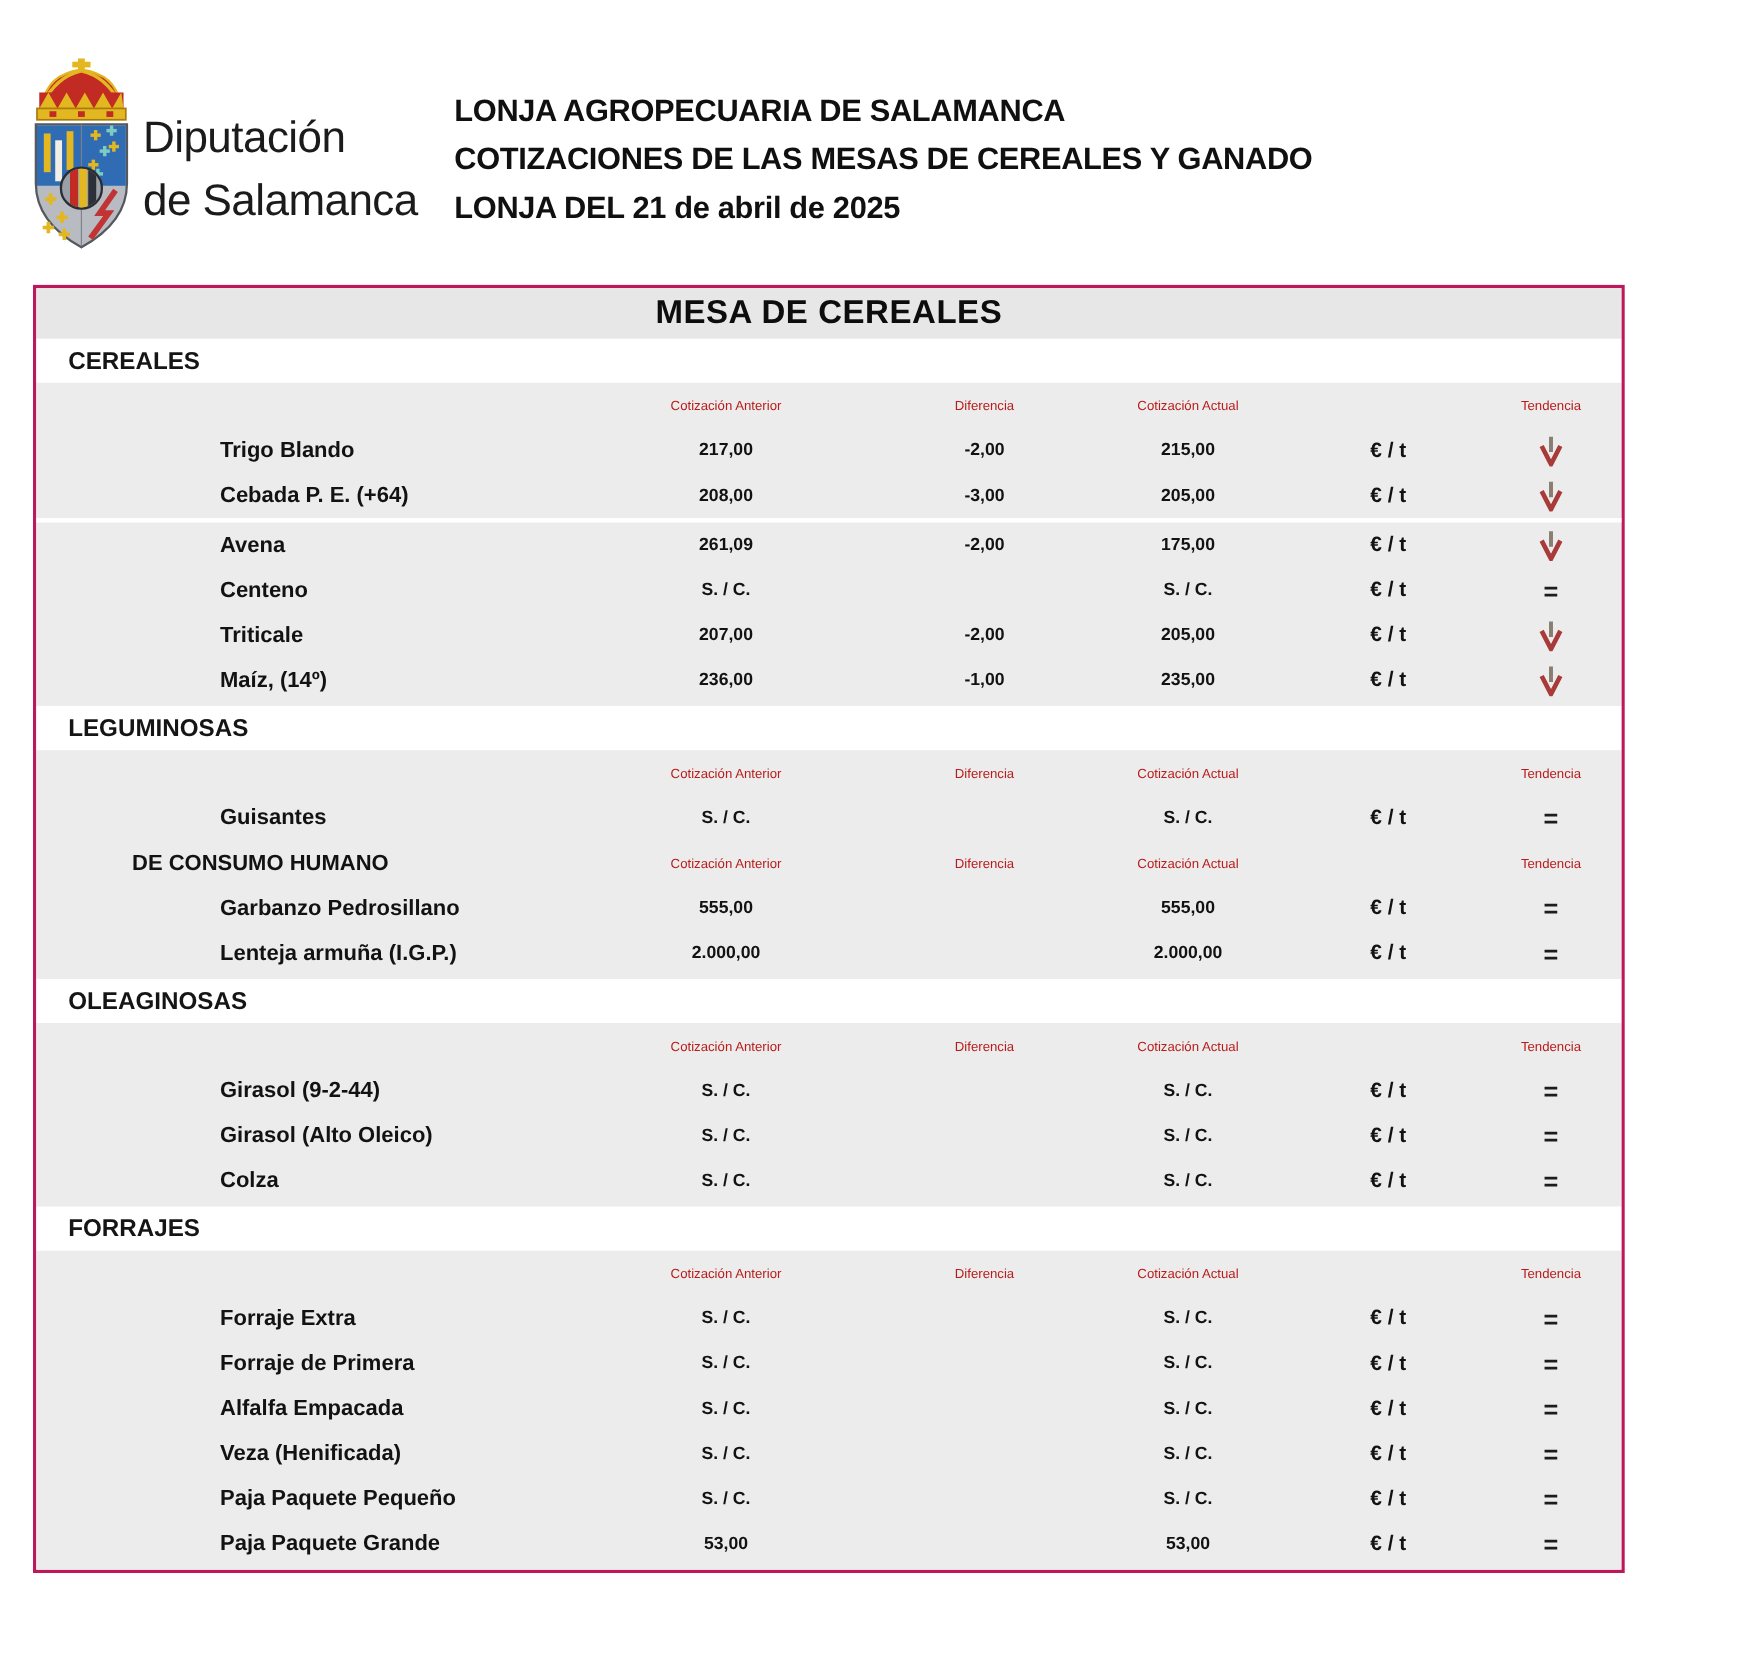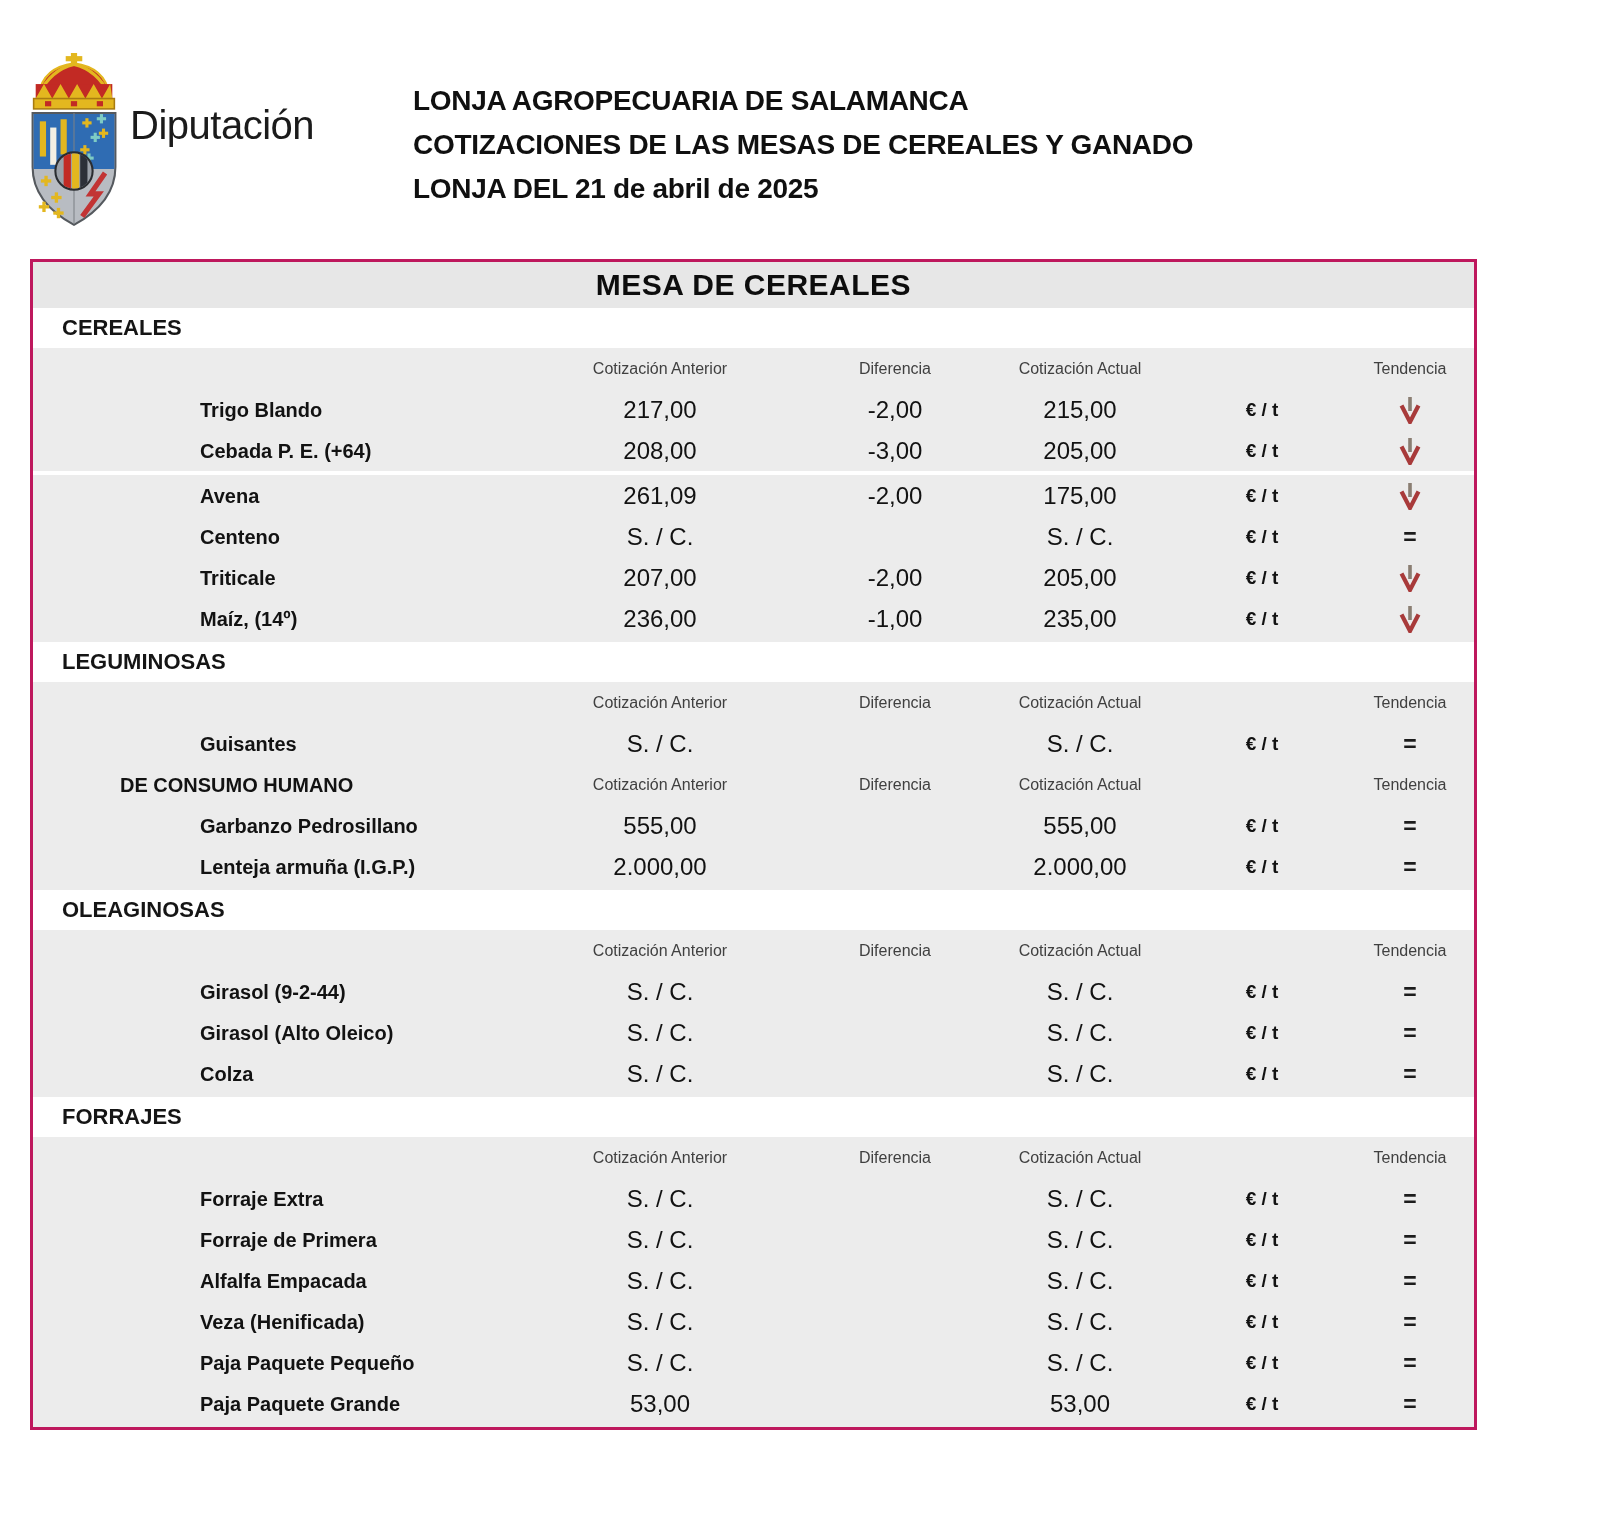--- a/index.html
+++ b/index.html
@@ -34,22 +34,22 @@
   }
   .row-label.sub{left:87px;}
   .cell{
     position:absolute;top:50%;transform:translate(-50%,-50%);white-space:nowrap;
   }
   .cell.anterior{left:627px;}
   .cell.diferencia{left:862px;}
   .cell.actual{left:1047px;}
   .cell.unit{left:1229px;}
   .cell.trend{left:1377px;}
-  .colheader-text{font-weight:normal;font-size:16px;color:#404040;}
-  .data-text{font-weight:normal;font-size:24px;color:#121212;}
+  .colheader-text{font-weight:normal;font-size:12px;color:#b91c1c;}
+  .data-text{font-weight:bold;font-size:16px;color:#121212;}
   .unit-text{font-weight:bold;font-size:19px;color:#121212;}
   .trend-equal{font-weight:bold;font-size:23px;color:#1c1c1c;}
   .trend-icon{display:inline-block;line-height:0;}
   .block-pad{height:3px;}
 </style>
 </head>
 <body>
 
 <div class="page">
 
@@ -107,20 +107,21 @@
           <circle cx="50" cy="114" r="17"></circle>
         </clipPath>
       <g clip-path="url(#rnd)">
         <rect x="40" y="96" width="7" height="36" fill="#c22a24"></rect>
         <rect x="48" y="96" width="7" height="36" fill="#e3b71f"></rect>
         <rect x="56" y="96" width="7" height="36" fill="#2c3038"></rect>
       </g>
     </svg>
     <div class="org">
       <div>Diputación</div>
+      <div>de Salamanca</div>
     </div>
   </div>
 
   <div class="doc-title">
     <div>LONJA AGROPECUARIA DE SALAMANCA</div>
     <div>COTIZACIONES DE LAS MESAS DE CEREALES Y GANADO</div>
     <div>LONJA DEL 21 de abril de 2025</div>
   </div>
 
   <div class="price-table">

